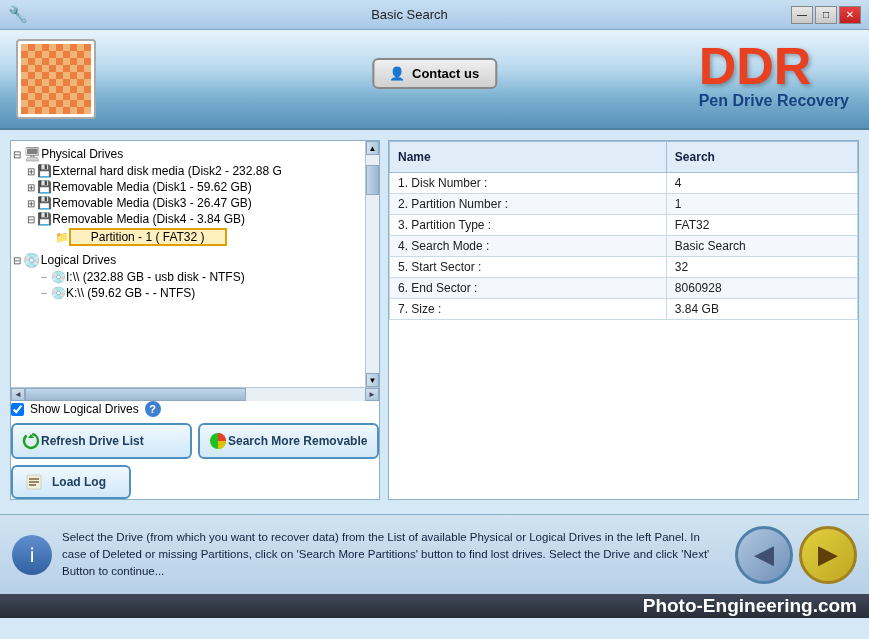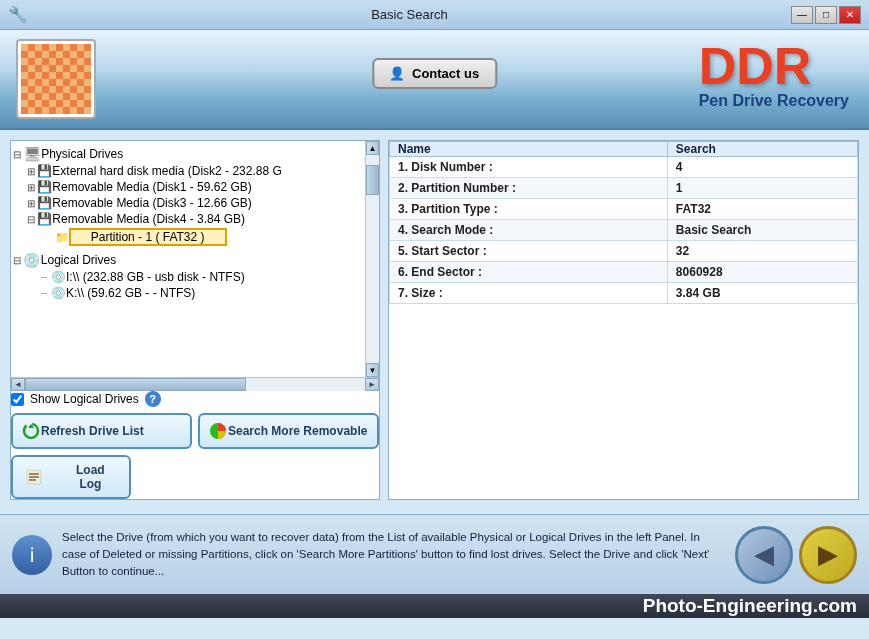--- a/index.html
+++ b/index.html
@@ -178,50 +178,49 @@
     }
 
     .load-log-btn {
       padding: 6px 12px;
       border: 2px solid #5090c0;
       border-radius: 6px;
       background: linear-gradient(to bottom, #f0f8ff, #d0e8f8);
       cursor: pointer;
       display: flex;
       align-items: center;
-      gap: 21px;
+      gap: 9px;
       font-size: 12px;
       font-weight: bold;
       color: #204060;
       width: 120px;
     }
 
     
     .right-panel {
       flex: 1;
       border: 1px solid #8ab0c8;
       background: white;
     }
     .info-table {
       width: 100%;
       border-collapse: collapse;
     }
     .info-table th {
       background: #e0ecf8;
       border: 1px solid #a0c0d8;
-      padding: 0 8px;
+      padding: 8px 8px;
       text-align: left;
       font-weight: bold;
       color: #102040;
     }
     .info-table td {
       border: 1px solid #c8dce8;
       padding: 3px 8px;
       color: #202020;
-      font-weight: bold;
     }
     .info-table tr:nth-child(even) { background: #f4f8fc; }
 
     
     .status-bar {
       background: linear-gradient(to bottom, #d0e4f0, #b8d0e8);
       border-top: 1px solid #8ab0c8;
       padding: 8px 12px;
       display: flex;
       align-items: center;
@@ -434,21 +433,21 @@
 
         <div class="tree-item tree-indent-1">
           <span class="expand-icon">⊞</span>
           <span class="drive-icon">💾</span>
           <span>Removable Media (Disk1 - 59.62 GB)</span>
         </div>
 
         <div class="tree-item tree-indent-1">
           <span class="expand-icon">⊞</span>
           <span class="drive-icon">💾</span>
-          <span>Removable Media (Disk3 - 12.66 GB)</span>
+          <span>Removable Media (Disk3 - 26.47 GB)</span>
         </div>
 
         <div class="tree-item tree-indent-1">
           <span class="expand-icon">⊟</span>
           <span class="drive-icon">💾</span>
           <span>Removable Media (Disk4 - 3.84 GB)</span>
         </div>
 
         <div class="tree-item tree-indent-3">
           <span class="drive-icon" style="font-size:11px;">📁</span>

